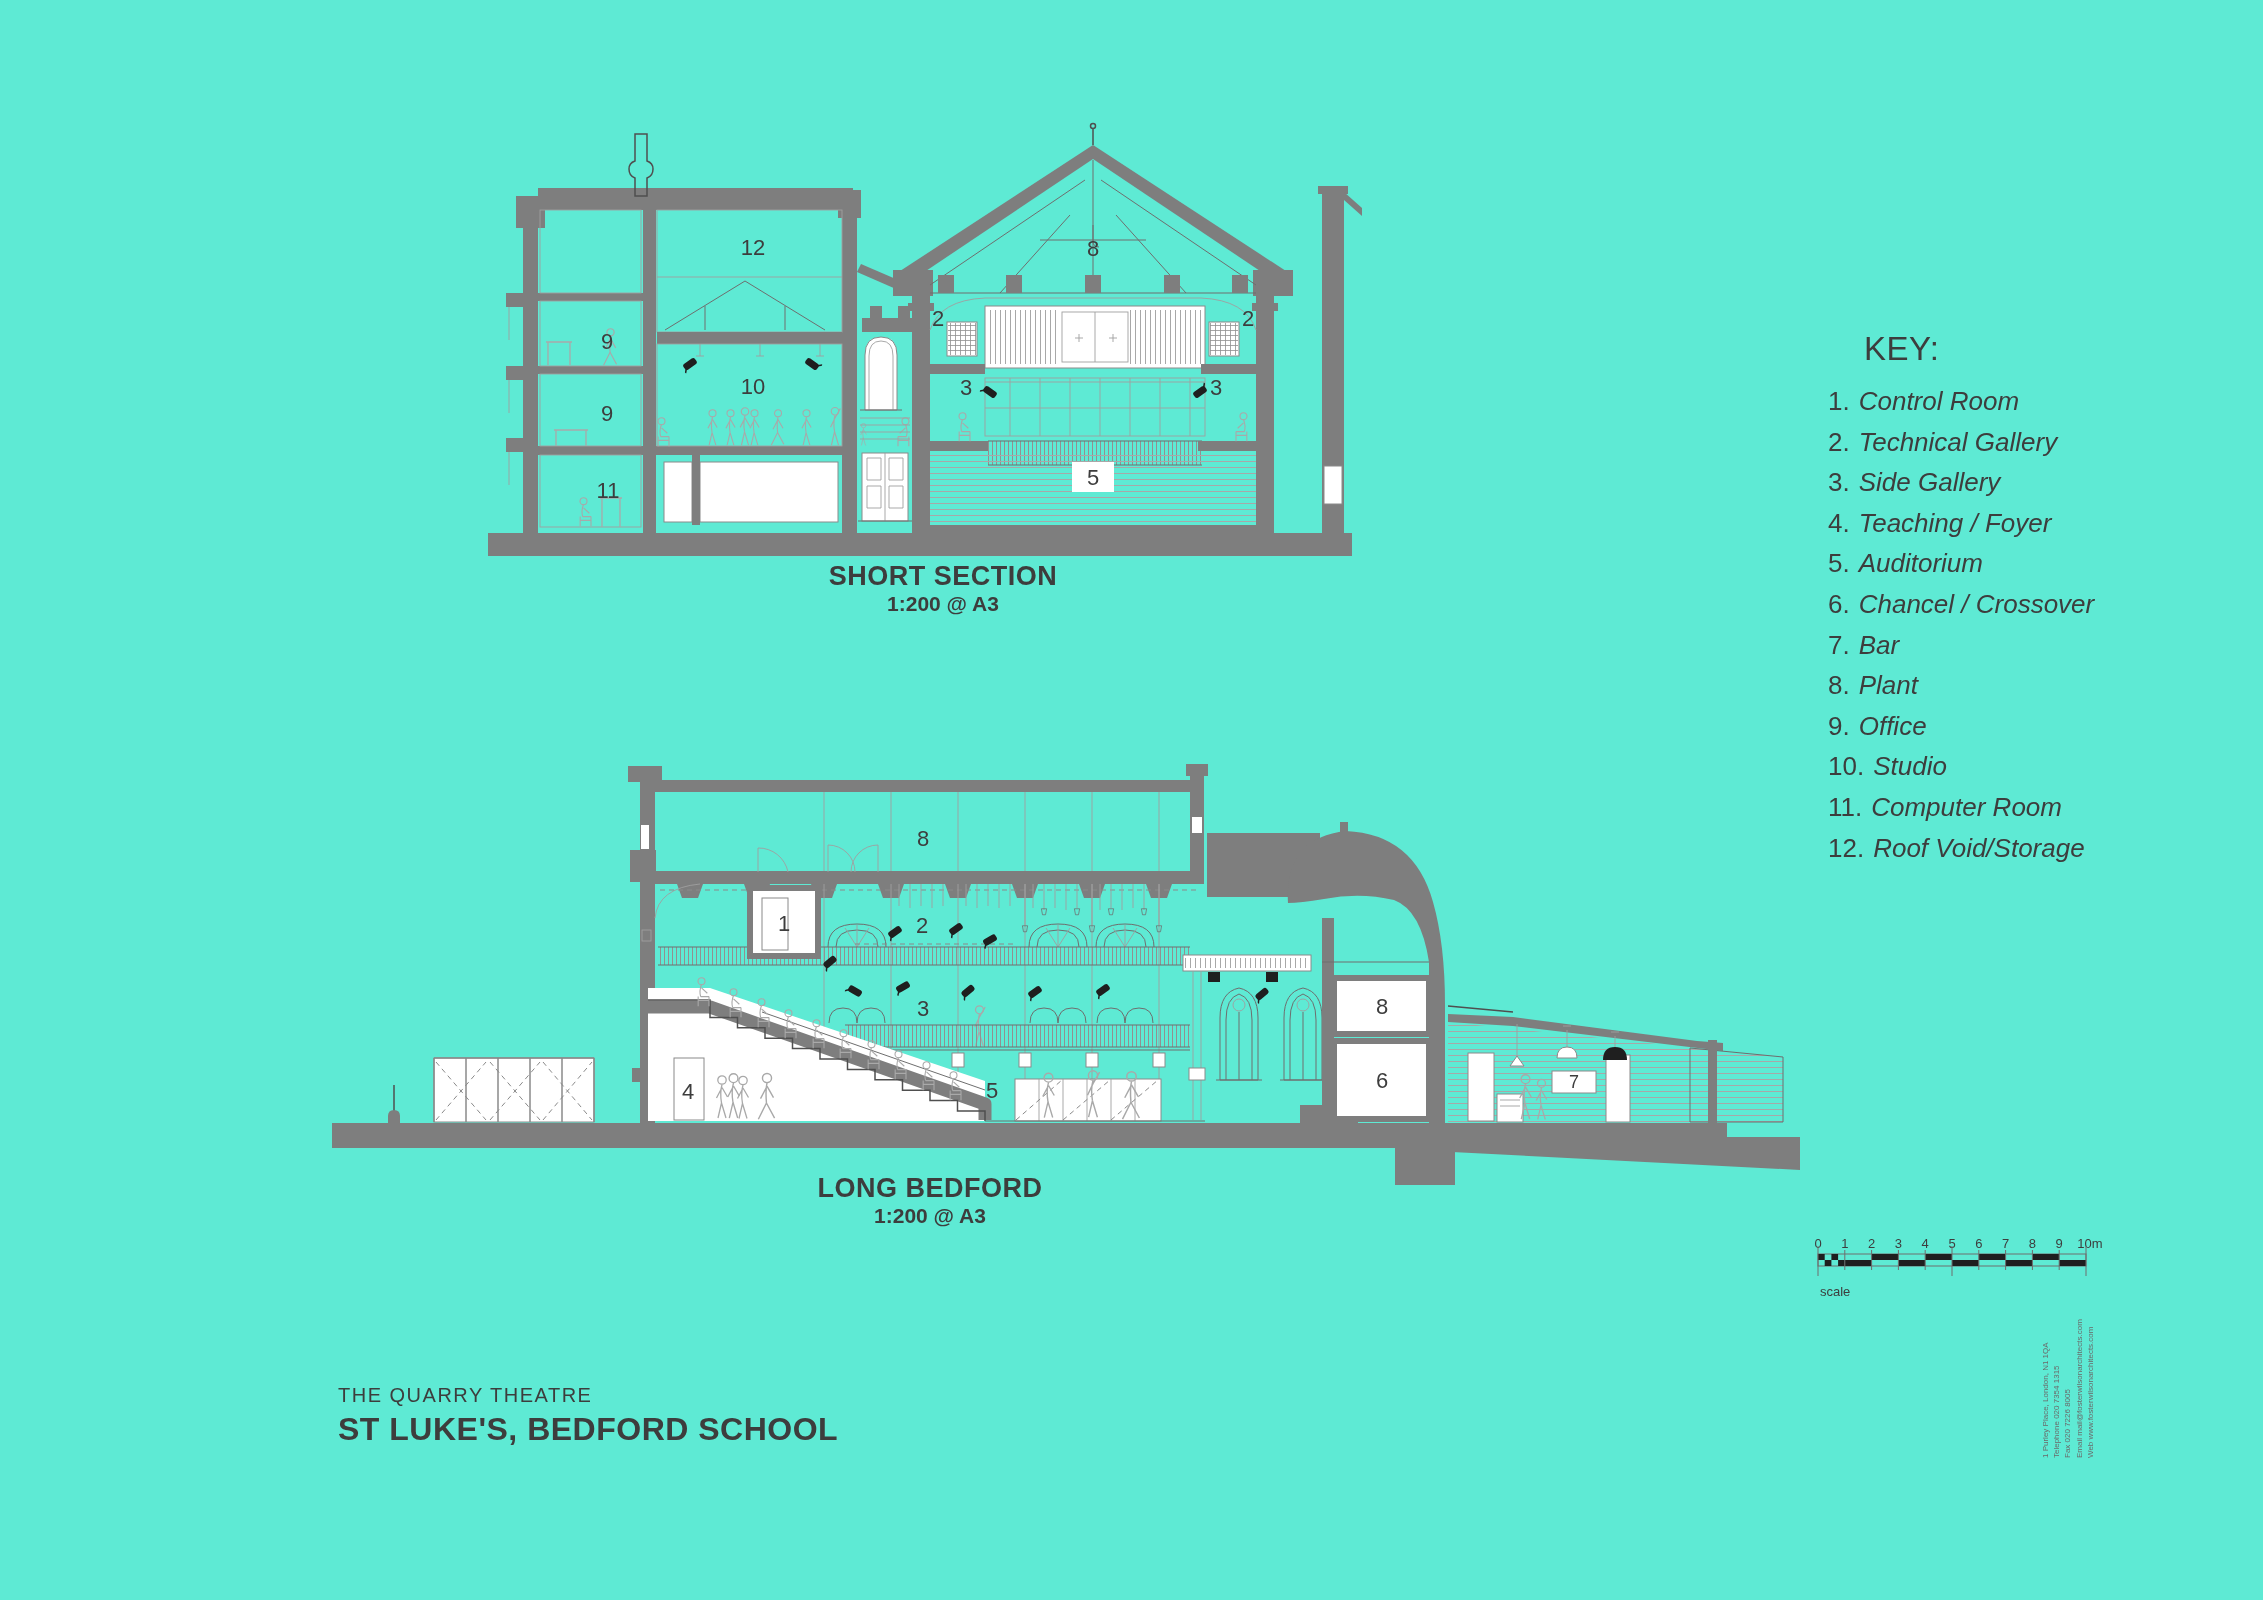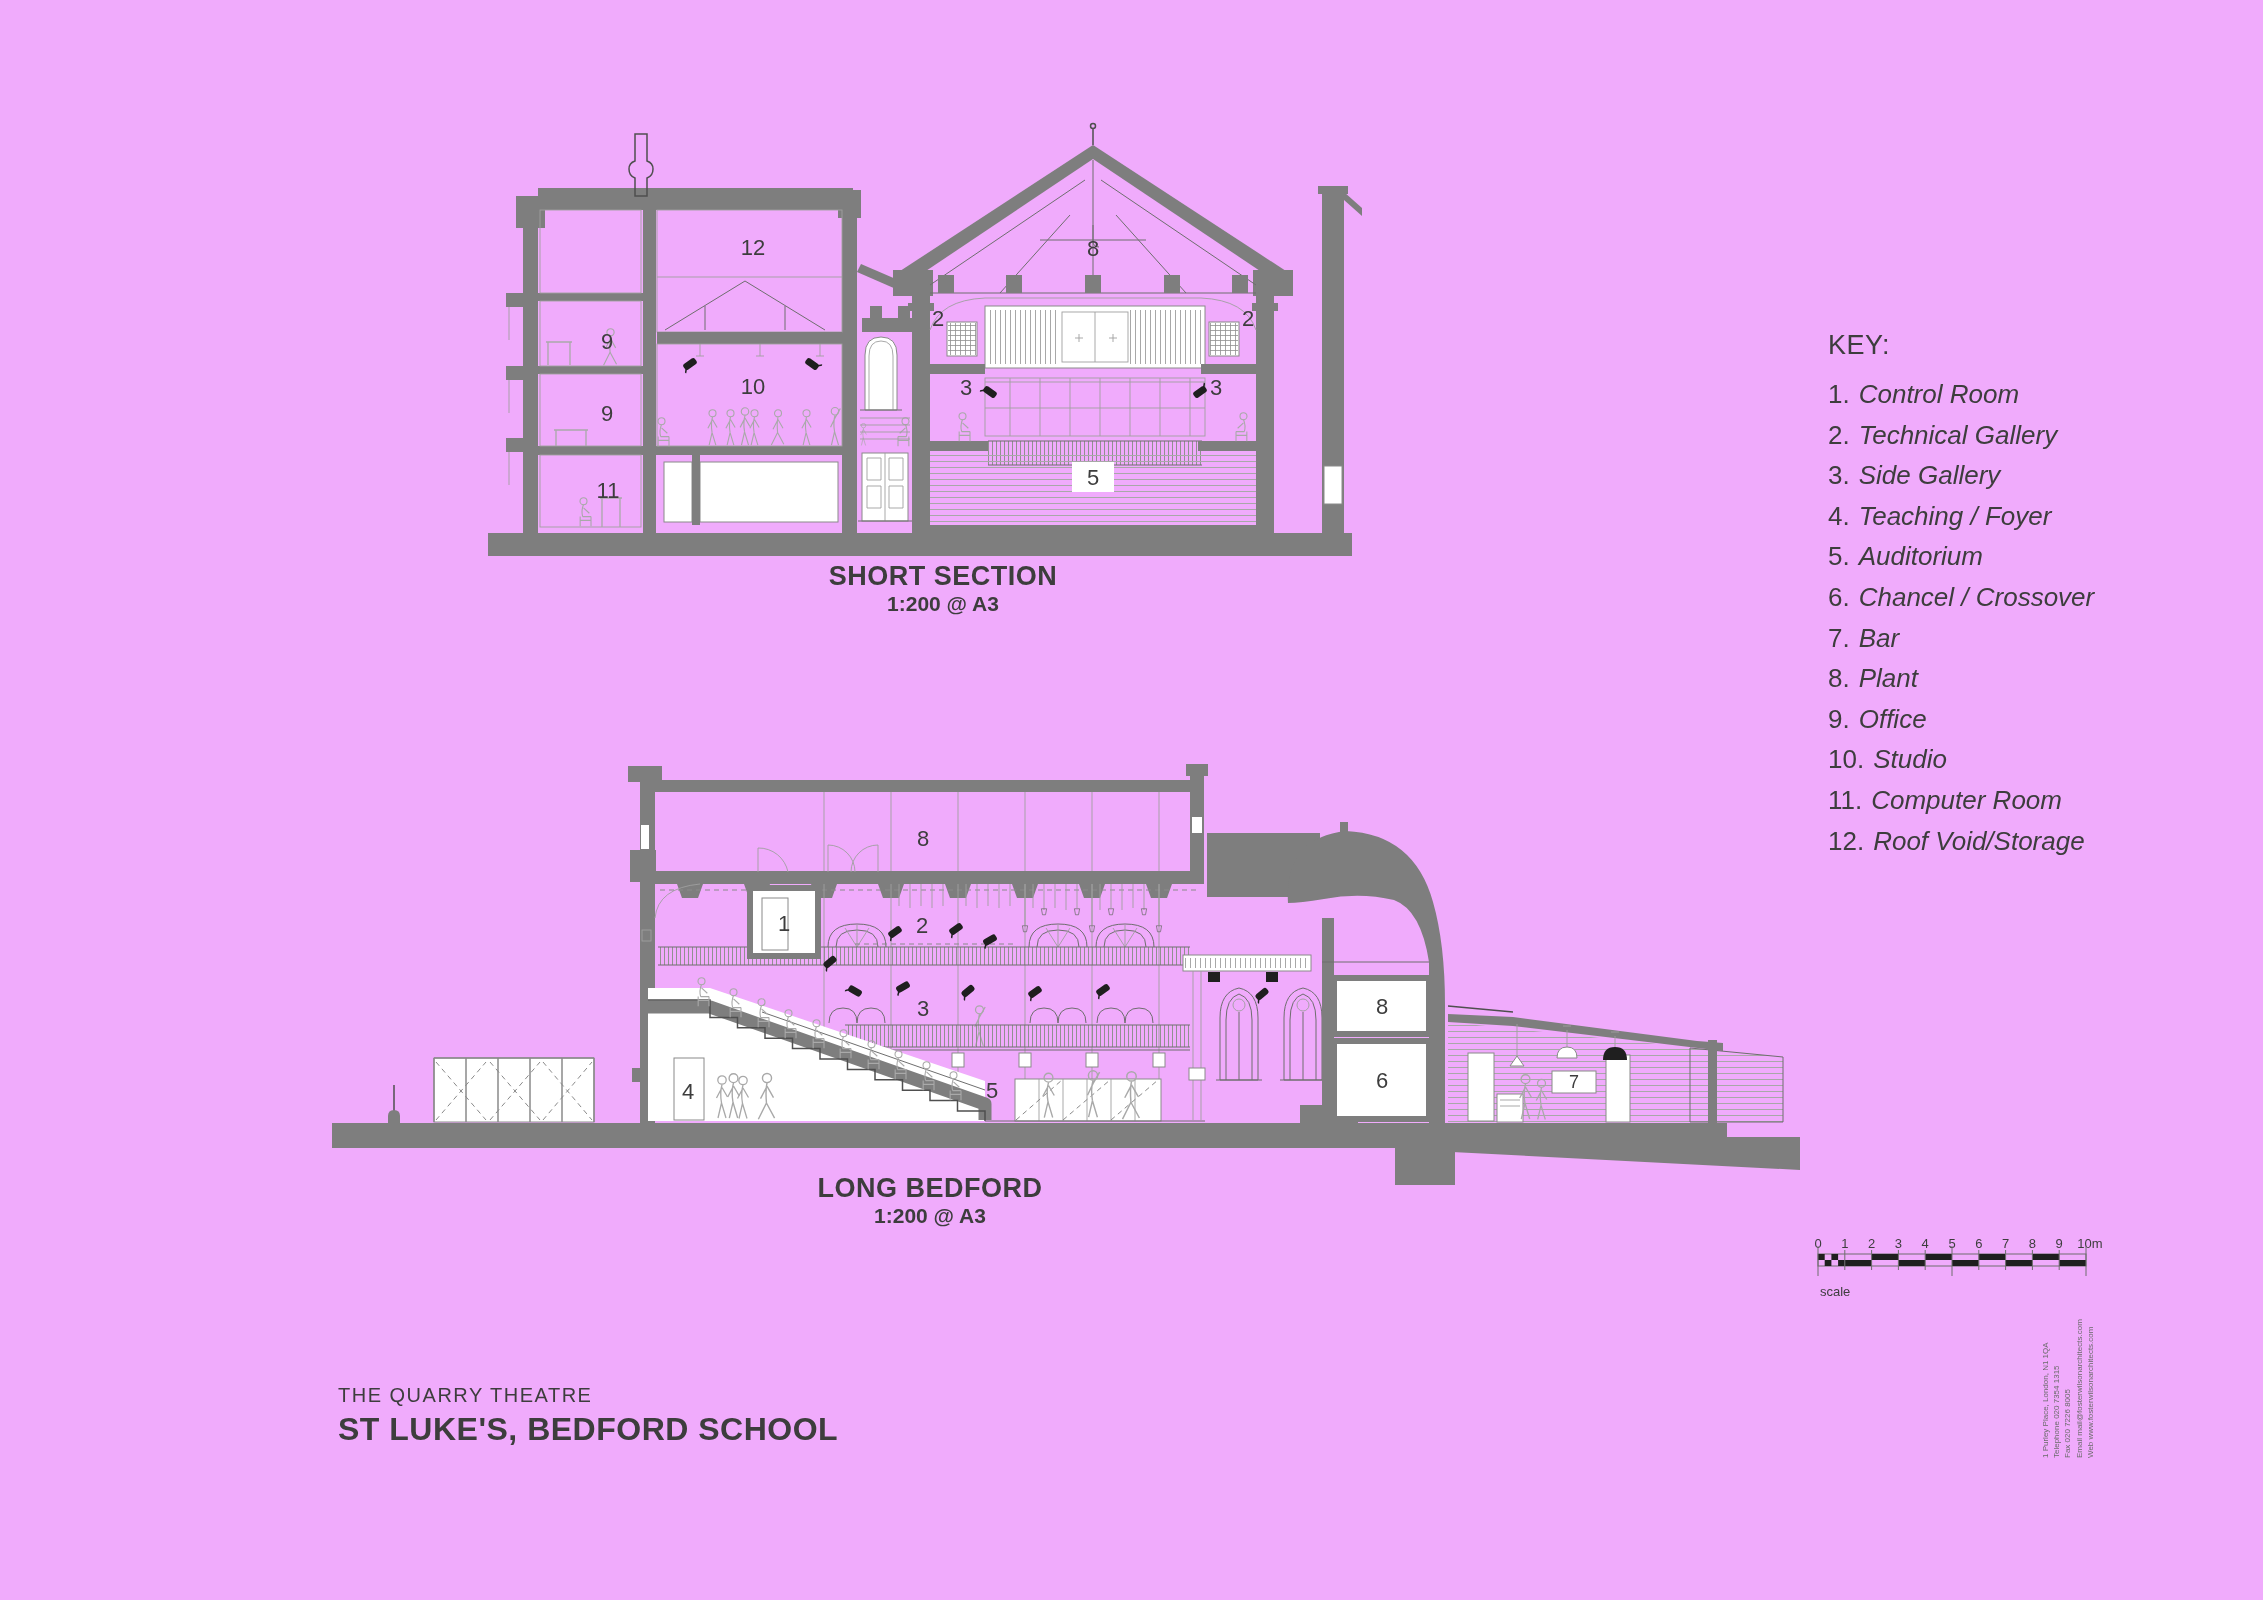--- a/index.html
+++ b/index.html
@@ -1,35 +1,35 @@
 <!DOCTYPE html>
 <html><head>
 <meta charset="utf-8">
 <style>
   html,body{margin:0;padding:0;background:#e8e8e8;}
-  .sheet{position:relative;width:2263px;height:1600px;background:#f0abfc;overflow:hidden;
+  .sheet{position:relative;width:2263px;height:1600px;background:#5eead4;overflow:hidden;
          font-family:"Liberation Sans",sans-serif;color:#3d3d3d;}
   .sheet svg{position:absolute;left:0;top:0;}
   
   .po{fill:#7e7e7e;stroke:none;}
   .ol{fill:none;stroke:#4f4f4f;stroke-width:1.5;}
   .ol2{fill:none;stroke:#6e6e6e;stroke-width:1;}
   .fl{fill:none;stroke:#9f9f9f;stroke-width:0.9;}
   .wt{fill:#ffffff;stroke:#8a8a8a;stroke-width:1;}
   .wf{fill:#ffffff;stroke:#7e7e7e;stroke-width:6;}
   .blk{fill:#1f1f1f;stroke:none;}
   .dsh{fill:none;stroke:#8a8a8a;stroke-width:1;stroke-dasharray:5 4;}
   .fig{fill:none;stroke:#a9a9a9;stroke-width:1.3;}
   .rl{font-family:"Liberation Sans",sans-serif;font-size:22px;fill:#3d3d3d;text-anchor:middle;}
   .rs{font-family:"Liberation Sans",sans-serif;font-size:18px;fill:#3d3d3d;text-anchor:middle;}
   .tick{font-family:"Liberation Sans",sans-serif;font-size:13px;fill:#3d3d3d;text-anchor:middle;}
   .capt{font-family:"Liberation Sans",sans-serif;font-size:13px;fill:#3d3d3d;}
   
   .keyblock{position:absolute;left:1828px;top:330px;}
-  .keytitle{font-size:27px;letter-spacing:.5px;margin-bottom:13px;}
+  .keytitle{font-size:33px;letter-spacing:.5px;margin-bottom:13px;margin-left:36px;}
   .keyitem{font-size:26px;line-height:40.6px;white-space:nowrap;}
   .keyitem .num{display:inline-block;}
   .keyitem .lab{margin-left:9px;font-style:italic;}
   .sectitle{position:absolute;width:320px;text-align:center;font-weight:bold;}
   .sectitle .t{font-size:27px;letter-spacing:.5px;}
   .sectitle .s{font-size:21px;margin-top:0;}
   .projblock{position:absolute;left:338px;top:1356px;}
   .projblock .t{font-size:20px;letter-spacing:1.5px;margin-top:28px;}
   .projblock .s{font-size:32px;letter-spacing:.5px;margin-top:4px;font-weight:bold;}
   .firmblock{position:absolute;left:1812px;top:1348px;font-size:36px;line-height:33px;color:#3a3a3a;}

